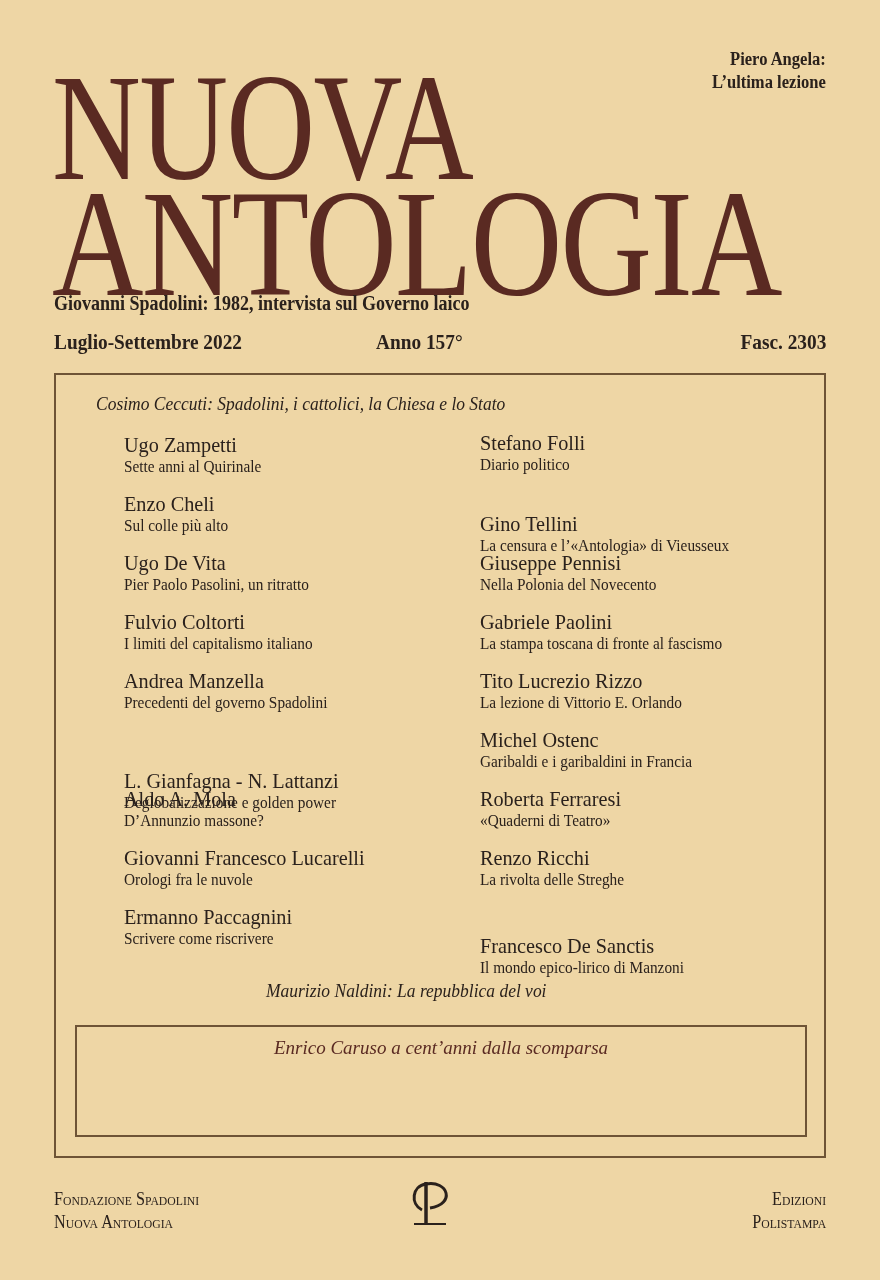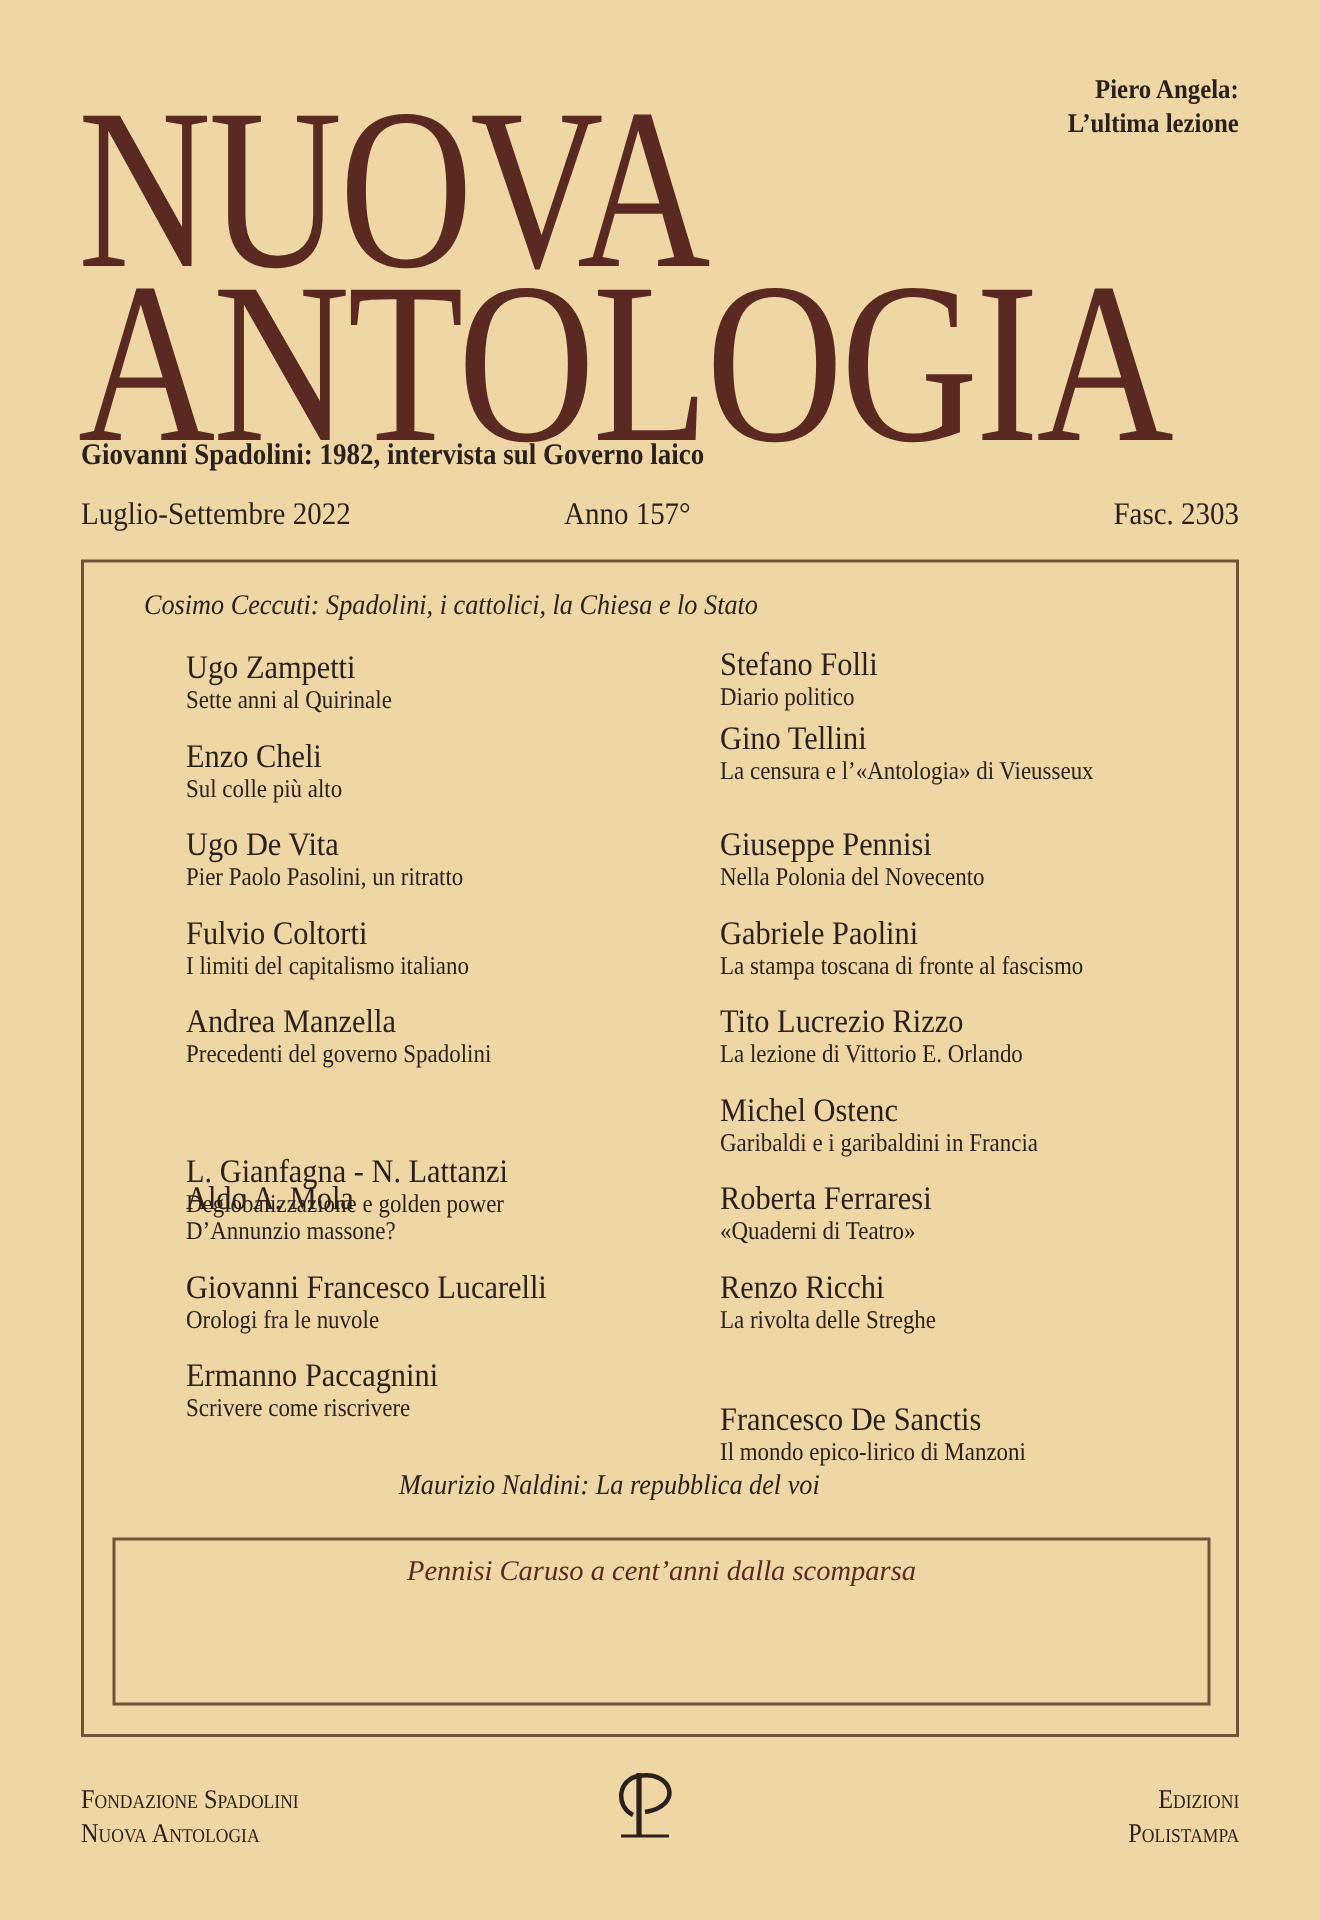--- a/index.html
+++ b/index.html
@@ -26,21 +26,21 @@
       font-weight:bold; font-size:18px; line-height:23px; color:#2a211c;
       transform:scaleX(0.92); transform-origin:right top;
     }
     .subtitle {
       position:absolute; left:54px; top:292px;
       font-weight:bold; font-size:20px; color:#2a211c;
       transform:scaleX(0.9); transform-origin:left top; white-space:nowrap;
     }
     .issue-row {
       position:absolute; left:54px; top:330px; width:772px; height:28px;
-      font-size:21px; color:#2a211c;
+      font-size:21px; color:#2a211c;font-weight:bold;
     }
     .issue-row span { position:absolute; top:0; white-space:nowrap; transform:scaleX(0.92); }
     #issue-date { left:0; transform-origin:left top; }
     #issue-year { left:322px; transform-origin:left top; }
     #issue-fasc { right:0; transform-origin:right top; }
 
     .outer-box {
       position:absolute; left:54px; top:373px; width:768px; height:781px;
       border:2px solid #6e5436;
     }
@@ -142,21 +142,21 @@
     <span class="author">Ermanno Paccagnini</span>
     <span class="article">Scrivere come riscrivere</span>
   </div>
 </div>
 
 <div class="col col-right">
   <div class="entry" style="top:431px">
     <span class="author">Stefano Folli</span>
     <span class="article">Diario politico</span>
   </div>
-  <div class="entry" style="top:480px">
+  <div class="entry" style="top:512px">
     <span class="author">Gino Tellini</span>
     <span class="article">La censura e l’«Antologia» di Vieusseux</span>
   </div>
   <div class="entry" style="top:551px">
     <span class="author">Giuseppe Pennisi</span>
     <span class="article">Nella Polonia del Novecento</span>
   </div>
   <div class="entry" style="top:610px">
     <span class="author">Gabriele Paolini</span>
     <span class="article">La stampa toscana di fronte al fascismo</span>
@@ -179,21 +179,21 @@
   </div>
   <div class="entry" style="top:934px">
     <span class="author">Francesco De Sanctis</span>
     <span class="article">Il mondo epico-lirico di Manzoni</span>
   </div>
 </div>
 
 <div id="lead2" class="lead-italic">Maurizio Naldini: La repubblica del voi</div>
 
 <div class="inner-box">
-  <div id="inner-heading">Pennisi Caruso a cent’anni dalla scomparsa</div>
+  <div id="inner-heading">Enrico Caruso a cent’anni dalla scomparsa</div>
 </div>
 
 <div class="footer-left">
   <div>Fondazione Spadolini</div>
   <div>Nuova Antologia</div>
 </div>
 
 <div class="logo">
   <svg width="56" height="56" viewBox="0 0 56 56">
     <path d="M22 10 C8 12, 6 30, 18 36" fill="none" stroke="#2a211c" stroke-width="3"></path>

